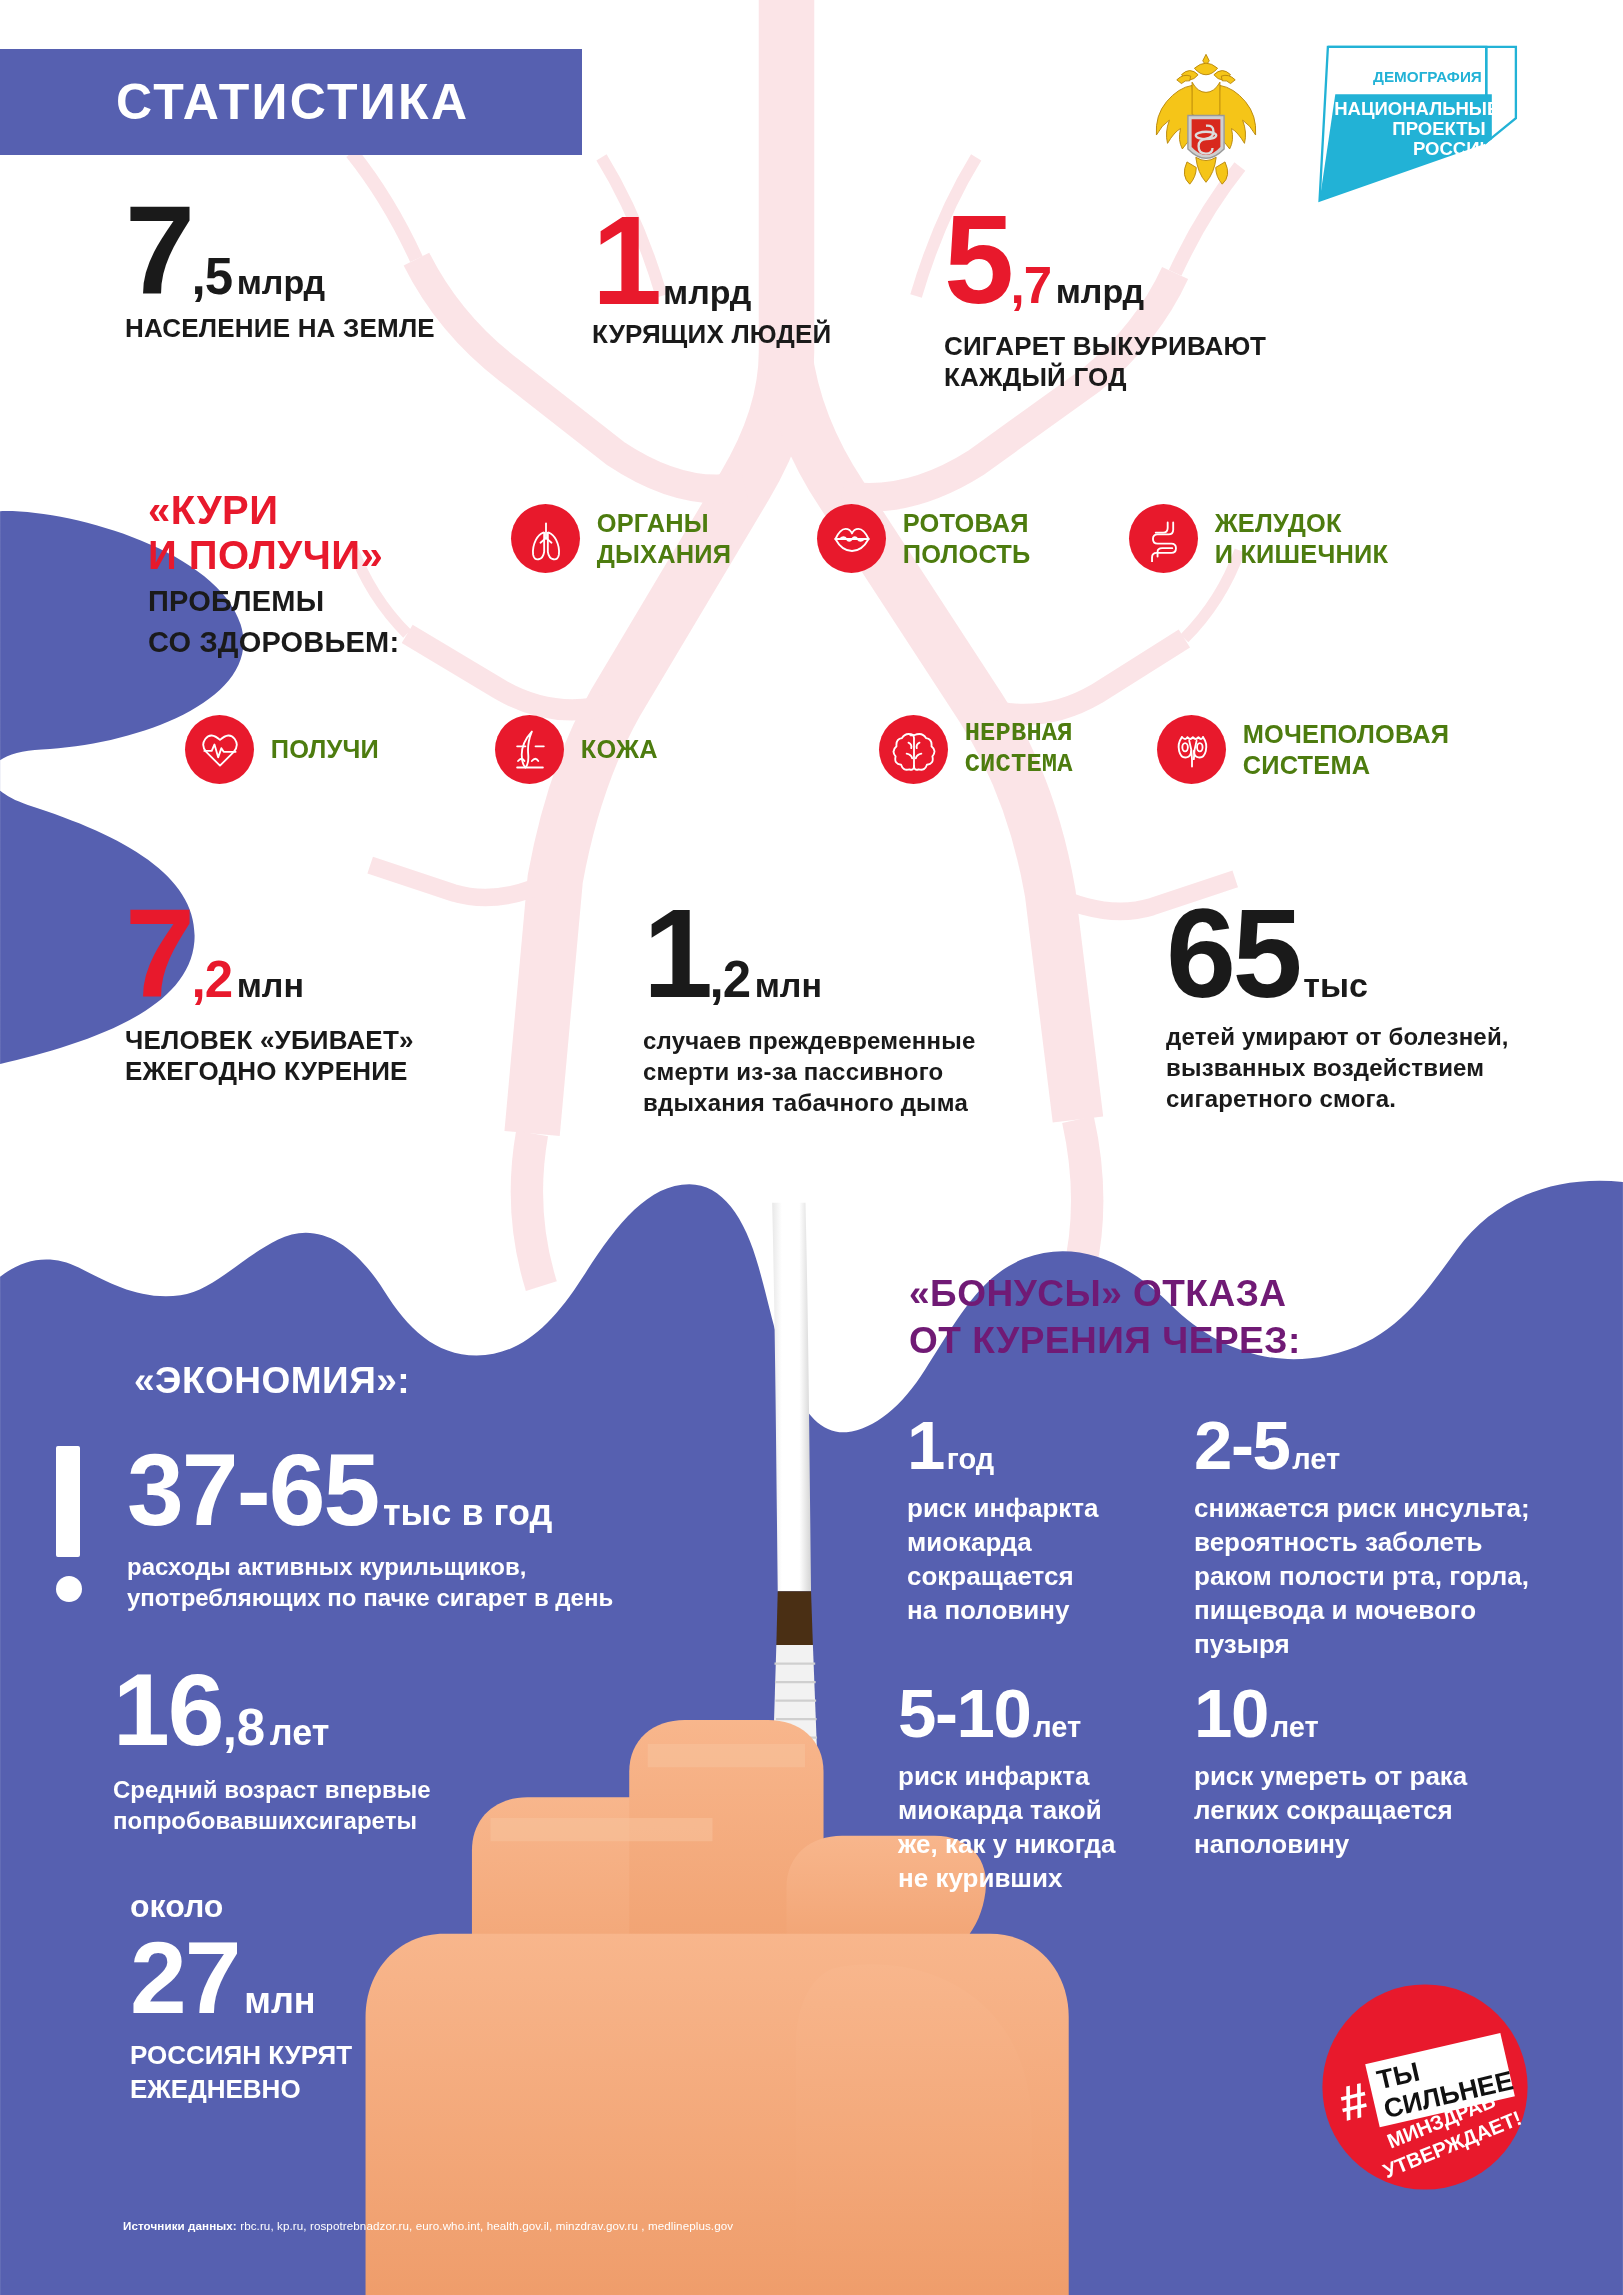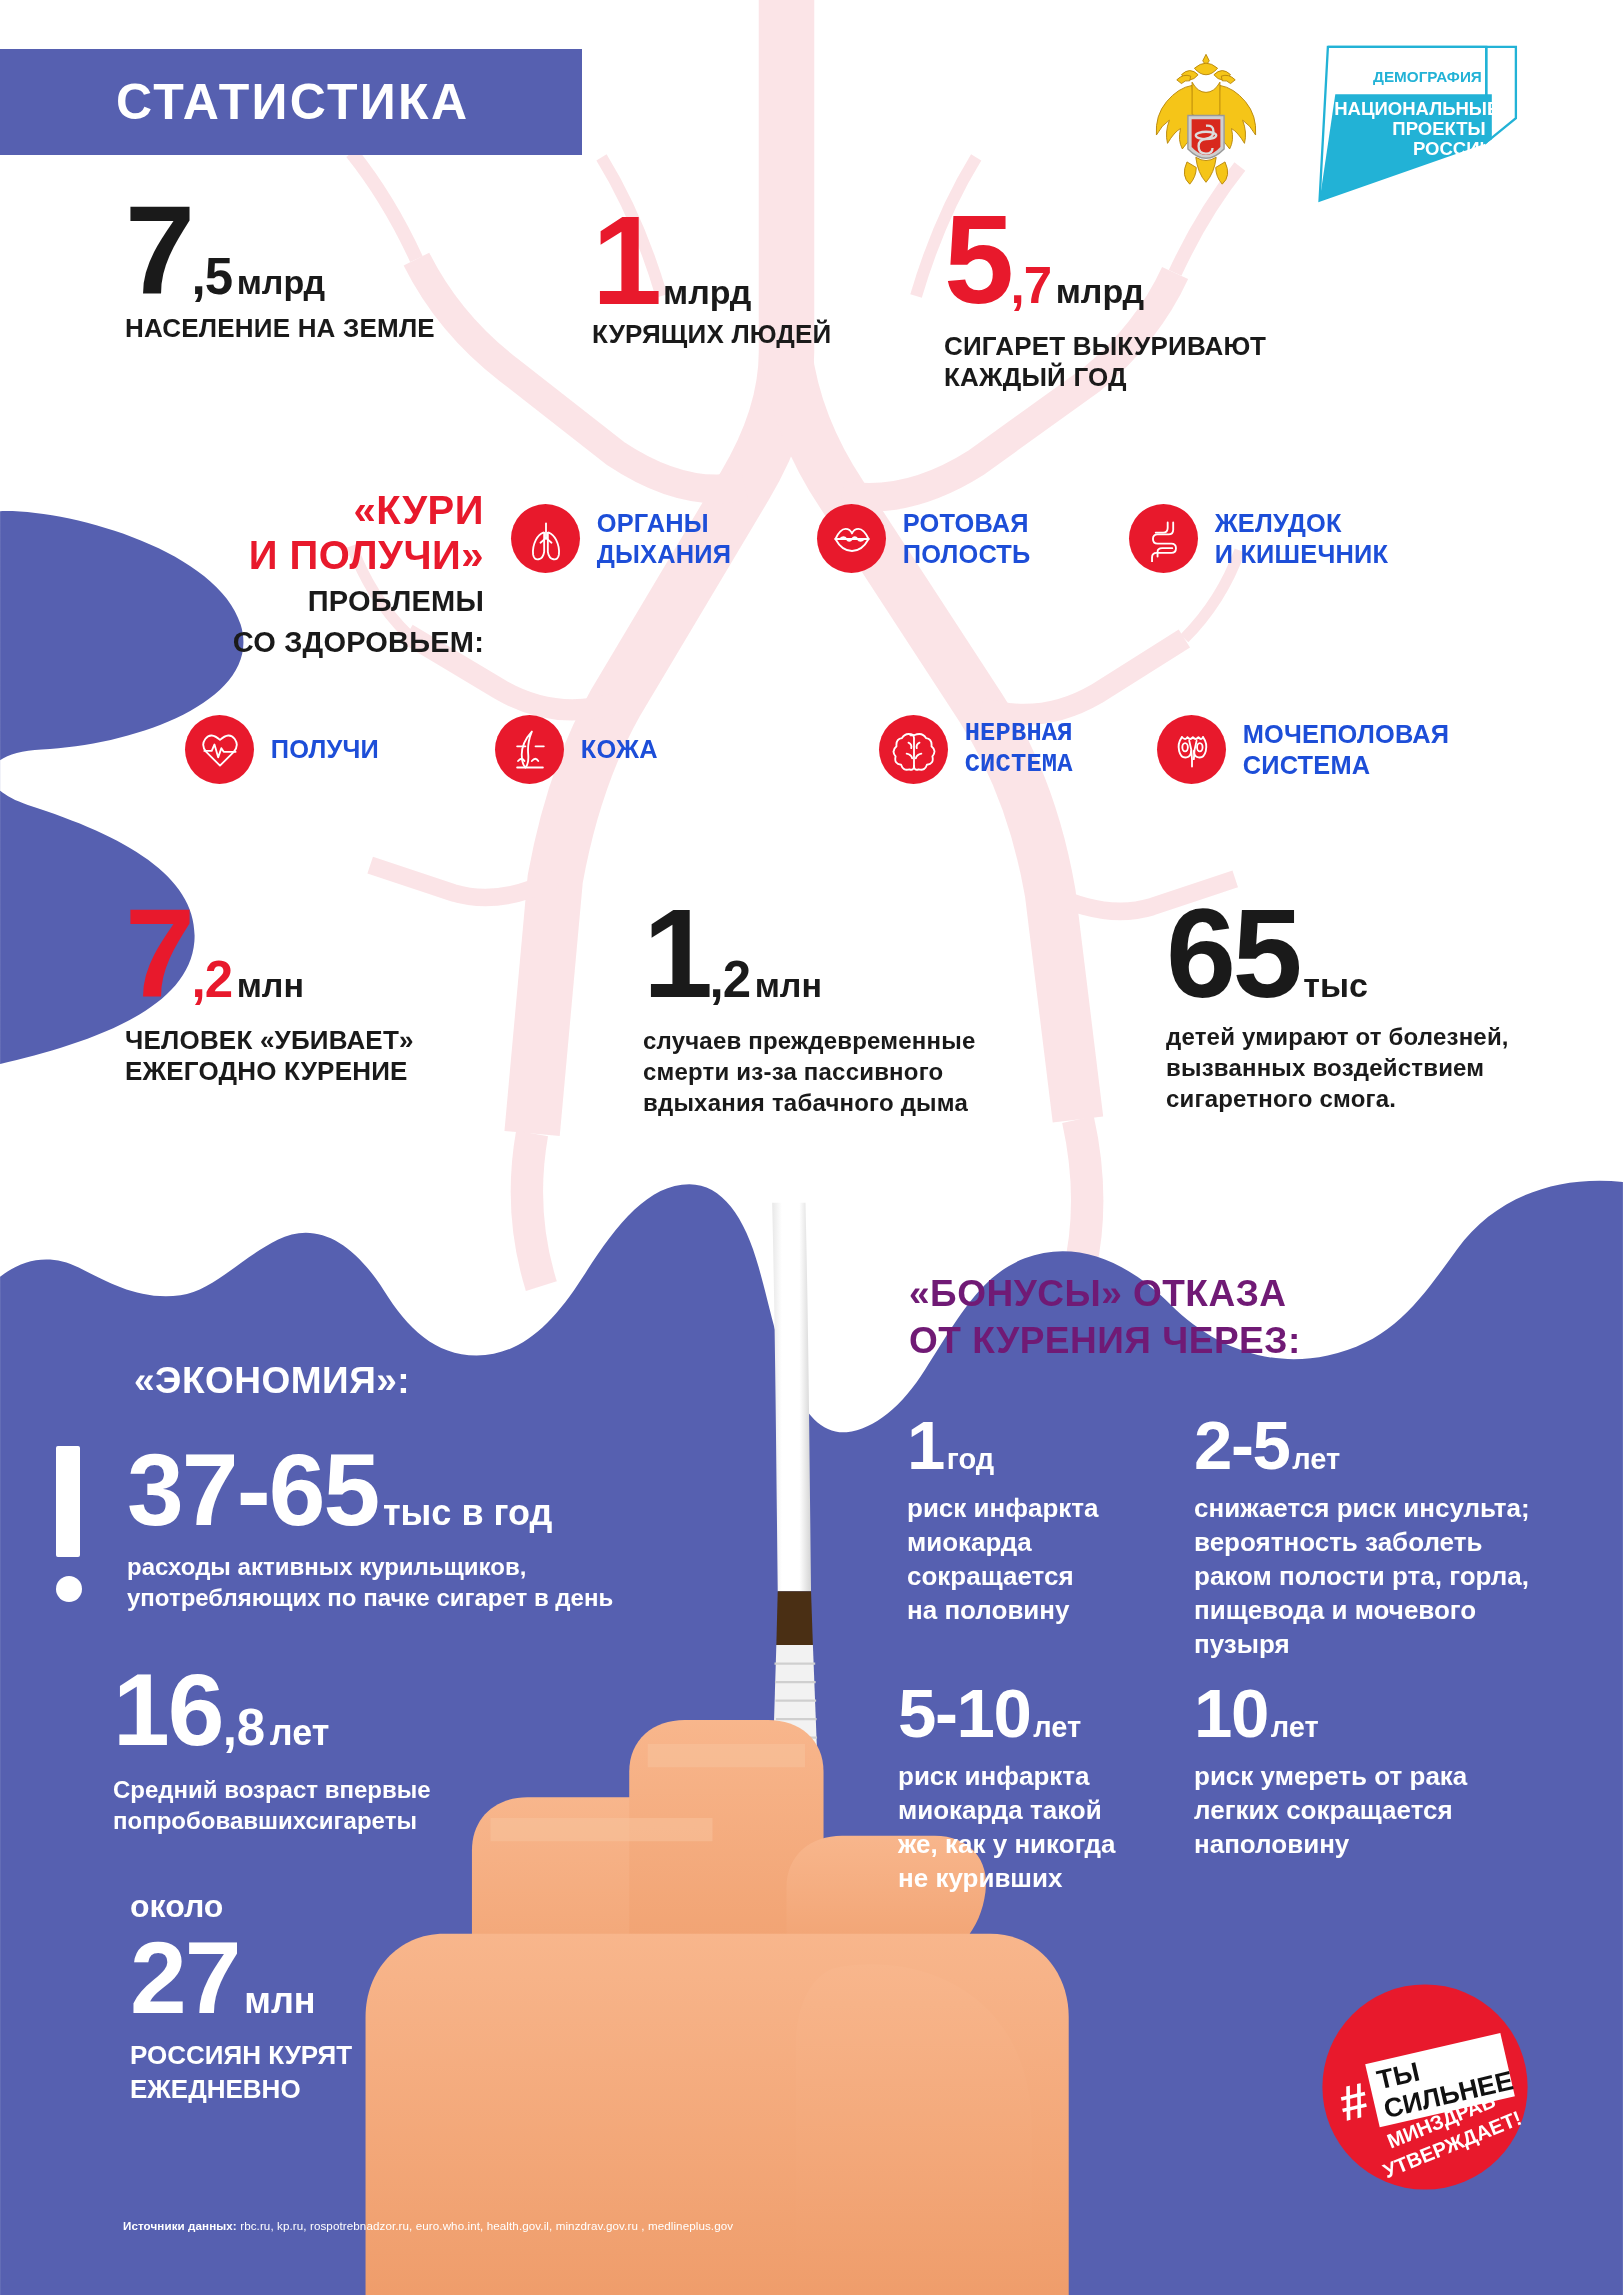--- a/index.html
+++ b/index.html
@@ -38,32 +38,32 @@
   }
   .bignum .cap{
     font-size:26px;font-weight:700;line-height:1.22;letter-spacing:0.2px;
     margin-top:6.5px;text-transform:uppercase;
   }
   .bignum .cap.low{text-transform:none;font-size:24px;line-height:1.3;}
   .black{color:#1a1a1a;}
   .red{color:#e8192c;}
 
   
-  .kuri{position:absolute;left:132px;top:488px;width:352px;text-align:right;}
+  .kuri{position:absolute;left:148px;top:488px;width:352px;}
   .kuri .t1{color:#e8192c;font-size:40px;font-weight:700;line-height:1.12;letter-spacing:0.5px;}
   .kuri .t2{color:#1a1a1a;font-size:29px;font-weight:700;line-height:1.25;margin-top:5px;letter-spacing:0.2px;}
 
   .icon-item{position:absolute;display:flex;align-items:center;}
   .icon-badge{
     width:69px;height:69px;border-radius:50%;background:#e8192c;
     display:flex;align-items:center;justify-content:center;flex:0 0 auto;
   }
   .icon-badge svg{display:block;}
   .icon-label{
-    margin-left:16.7px;color:#1d4ed8;font-size:25.4px;font-weight:700;
+    margin-left:16.7px;color:#4d7c0f;font-size:25.4px;font-weight:700;
     line-height:1.2;letter-spacing:0.2px;white-space:pre-line;
   }
 
   
   .econ-title{
     position:absolute;left:134px;top:1360px;color:#fff;
     font-size:37px;font-weight:700;letter-spacing:0.5px;
   }
   .bonus-title{
     position:absolute;left:909px;top:1270px;color:#701a75;

